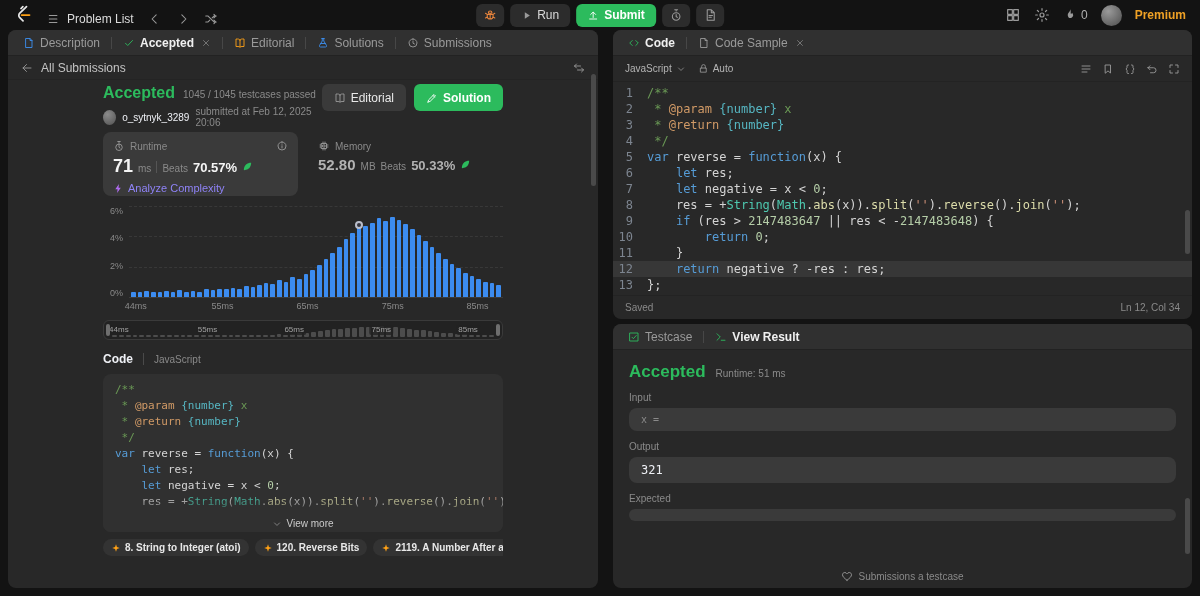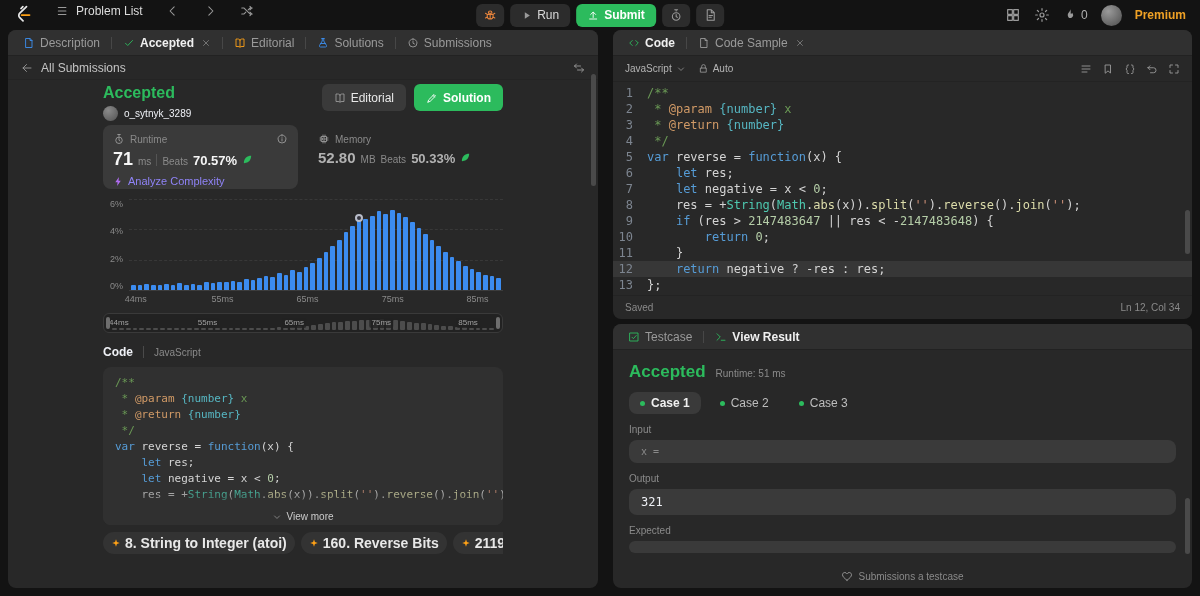--- a/index.html
+++ b/index.html
@@ -13,21 +13,21 @@
 .mono{font-family:"DejaVu Sans Mono","Liberation Mono",monospace}
 .ic{display:inline-flex;flex:none;color:#9a9a9a}
 .ic svg{width:100%;height:100%}
 .i10{width:10px;height:10px}.i11{width:11px;height:11px}.i12{width:12px;height:12px}
 .i14{width:14px;height:14px}.i16{width:16px;height:16px}
 .green{color:#2cbb5d!important}.blue{color:#3c90f0!important}.orange{color:#e8843c!important}
 .amber{color:#ffa116!important}
 
 
 .topbar{height:30px;display:flex;align-items:center;padding:0 14px;position:relative}
-.tb-left{display:flex;align-items:flex-start;gap:23px}
+.tb-left{display:flex;align-items:flex-end;gap:14px}
 .tb-item{display:flex;align-items:center;gap:6px;color:#dcdcdc;font-size:12px;font-weight:500;cursor:pointer}
 .tb-btn{cursor:pointer}
 .tb-center{position:absolute;left:50%;transform:translateX(-50%);display:flex;align-items:center;gap:6px}
 .pill{display:flex;align-items:center;gap:5px;height:23px;padding:0 11px;border:none;border-radius:6px;
   background:#2c2c2c;color:#d8d8d8;font-size:12px;cursor:pointer}
 .icon-pill{padding:0 7px}
 .pill.submit{background:#2cbb5d;color:#fff;font-weight:600}
 .tb-right{margin-left:auto;display:flex;align-items:center;gap:13px}
 .streak{display:flex;align-items:center;gap:4px;color:#b0b0b0;font-size:12px;cursor:pointer}
 .avatar{width:21px;height:21px;border-radius:50%;background:radial-gradient(circle at 35% 30%,#9a9a9a,#4c4c4c);cursor:pointer}
@@ -108,21 +108,21 @@
 .vdiv2{width:1px;height:12px;background:#4a4a4a}
 .codeblock{position:relative;margin-top:8px;background:#303030;border-radius:8px;padding:8px 12px 22px;overflow:hidden}
 .codelines{font-family:"DejaVu Sans Mono","Liberation Mono",monospace;font-size:11px;line-height:16px;
   color:#d4d4d4;white-space:pre}
 .fade{position:absolute;left:0;right:0;bottom:0;height:40px;background:linear-gradient(180deg,rgba(48,48,48,0),#303030 75%)}
 .viewmore{position:absolute;left:0;right:0;bottom:3px;display:flex;align-items:center;justify-content:center;
   gap:4px;color:#cbcbcb;cursor:pointer;z-index:2}
 .mc-title{margin-top:12px;font-weight:600}
 .chips{display:flex;gap:6px;margin-top:7px;overflow:hidden}
 .chip{display:flex;align-items:center;gap:4px;background:#333;border-radius:999px;padding:3px 8px;
-  font-size:14px;font-weight:700;color:#e8e8e8;white-space:nowrap;cursor:pointer}
+  font-size:10px;font-weight:700;color:#e8e8e8;white-space:nowrap;cursor:pointer}
 .chip .ic{color:#ffa116}
 
 
 .tk-com{color:#6a9955}.tk-tag{color:#d19a66}.tk-type{color:#56b6c2}.tk-kw{color:#569cd6}
 .tk-bi{color:#4ec9b0}.tk-fn{color:#dcdcaa}.tk-num{color:#b5cea8}.tk-str{color:#ce9178}
 
 
 .toolbar{height:26px;display:flex;align-items:center;gap:12px;padding:0 12px;border-bottom:1px solid #232323;flex:none}
 .tool{display:flex;align-items:center;gap:4px;cursor:pointer}
 .tbi{cursor:pointer}
@@ -318,24 +318,26 @@
             <path d="M7 4L3 8l4 4M3 8h12M17 12l4 4-4 4M21 16H9"></path>
           </svg>
         </span>
     </div>
     <div class="scrollarea">
       <div class="col">
         <div class="result-head">
           <div>
             <div class="row1">
               <span class="status-g">Accepted</span>
+              <span class="muted s11">1045 / 1045 testcases passed</span>
             </div>
             <div class="row2">
               <span class="mini-avatar"></span>
               <span class="s11 w">o_sytnyk_3289</span>
+              <span class="muted s11">submitted at Feb 12, 2025 20:06</span>
             </div>
           </div>
           <div class="rh-btns">
             <button class="btn ghost">
               <span class="ic i12">
                   <svg viewBox="0 0 24 24" fill="none" stroke="currentColor" stroke-width="1.8" stroke-linecap="round" stroke-linejoin="round">
                     <path d="M12 6c-1-1.3-2.6-2-4.5-2H4v15h4c2 0 3 .5 4 1.5 1-1 2-1.5 4-1.5h4V4h-3.5C14.6 4 13 4.7 12 6zM12 6v14"></path>
                   </svg>
                 </span>
               <span>Editorial</span>
@@ -592,21 +594,21 @@
                 </svg>
               </span>
             <span>8. String to Integer (atoi)</span>
           </span>
           <span class="chip">
             <span class="ic i10">
                 <svg viewBox="0 0 24 24" fill="currentColor" stroke="none">
                   <path d="M12 3l2.2 6.8L21 12l-6.8 2.2L12 21l-2.2-6.8L3 12l6.8-2.2z"></path>
                 </svg>
               </span>
-            <span>160. Reverse Bits</span>
+            <span>120. Reverse Bits</span>
           </span>
           <span class="chip">
             <span class="ic i10">
                 <svg viewBox="0 0 24 24" fill="currentColor" stroke="none">
                   <path d="M12 3l2.2 6.8L21 12l-6.8 2.2L12 21l-2.2-6.8L3 12l6.8-2.2z"></path>
                 </svg>
               </span>
             <span>2119. A Number After a Double Reversal</span>
           </span>
         </div>
@@ -722,34 +724,20 @@
               </svg>
             </span>
           <span>View Result</span>
         </span>
       </div>
       <div class="tr-body">
         <div class="tr-status">
           <span class="status-g big-g">Accepted</span>
           <span class="muted s11">Runtime: 51 ms</span>
         </div>
-        <div class="case-row">
-          <span class="case active">
-            <span class="dot"></span>
-            <span>Case 1</span>
-          </span>
-          <span class="case">
-            <span class="dot"></span>
-            <span>Case 2</span>
-          </span>
-          <span class="case">
-            <span class="dot"></span>
-            <span>Case 3</span>
-          </span>
-        </div>
         <div class="io-label muted s11">Input</div>
         <div class="io-box">
           <div class="muted s11 mono">x =</div>
         </div>
         <div class="io-label muted s11">Output</div>
         <div class="io-box">
           <div class="w s12 mono">321</div>
         </div>
         <div class="io-label muted s11">Expected</div>
         <div class="io-box">

